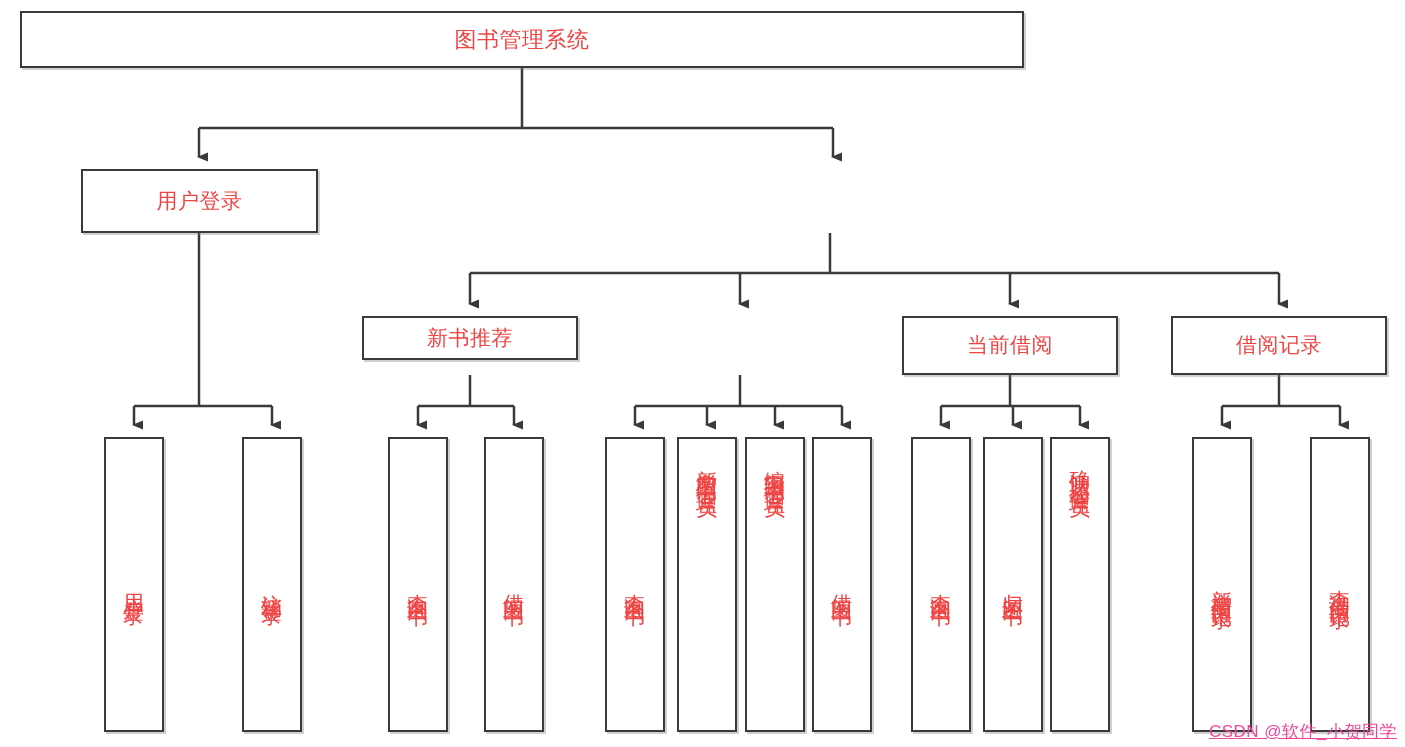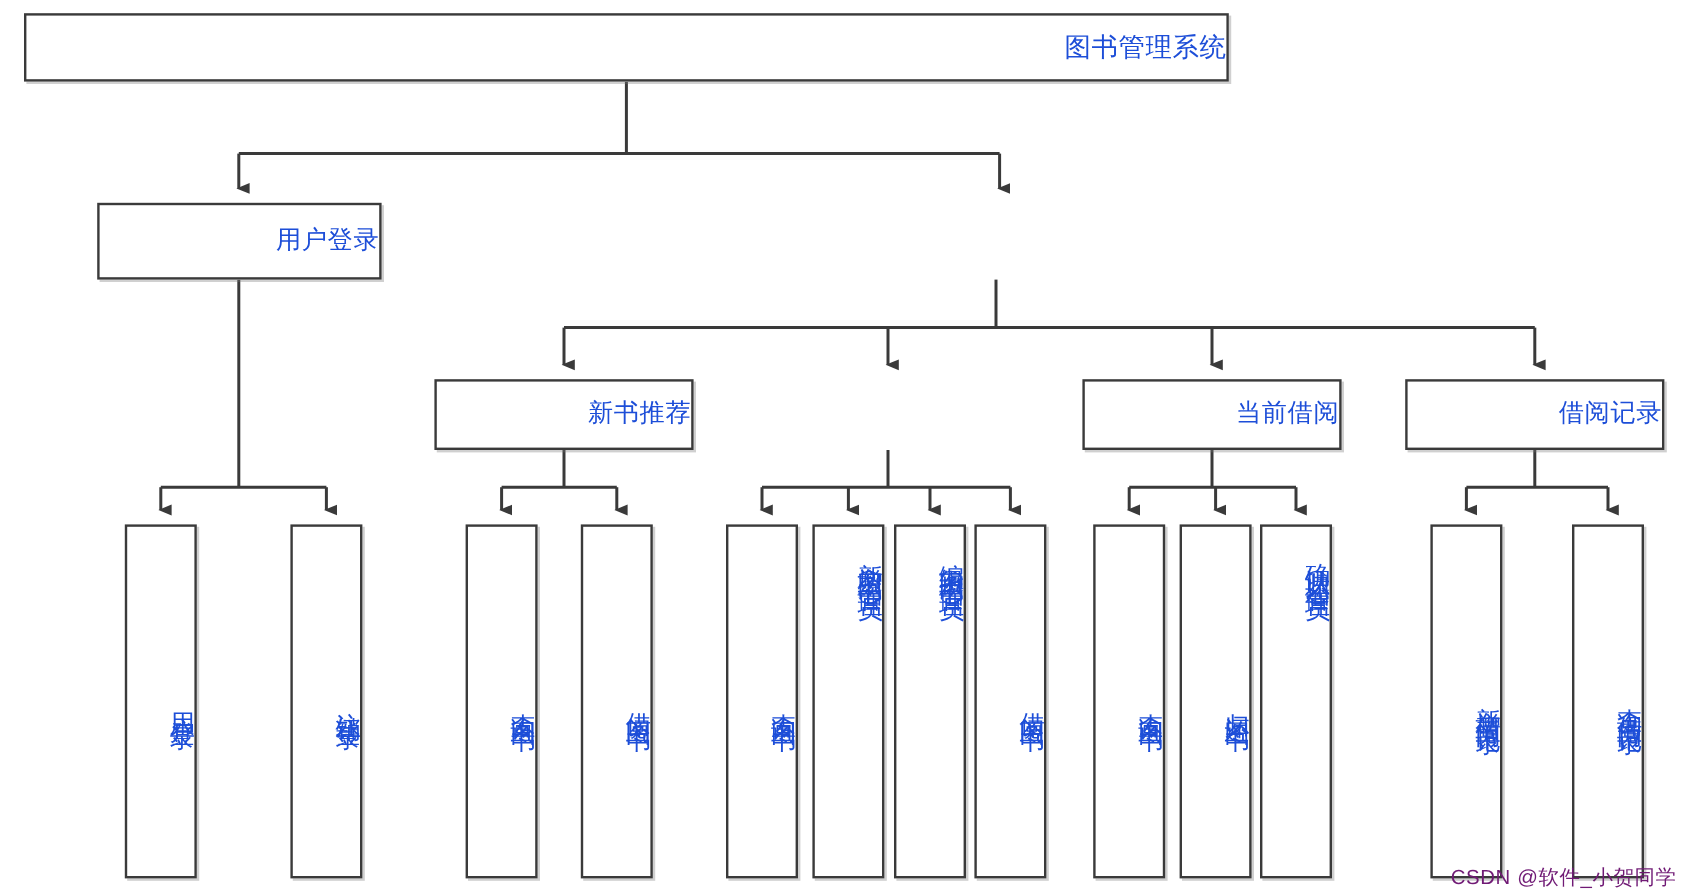--- a/index.html
+++ b/index.html
@@ -25,22 +25,22 @@
     pointer-events: none;
   }
   .node {
     position: absolute;
     box-sizing: border-box;
     border: 2px solid #3a3a3a;
     background: #ffffff;
     box-shadow: 2px 2px 0 rgba(120,120,120,0.35);
     display: flex;
     align-items: center;
-    justify-content: flex-end;
-    color: #1d4ed8;
+    justify-content: center;
+    color: #ef4444;
   }
   .node .label {
     font-size: 21px;
     line-height: 1.15;
     letter-spacing: 0.5px;
     white-space: nowrap;
   }
   .node.root .label { font-size: 22px; }
   .node.leaf {
     align-items: flex-start;
@@ -56,23 +56,24 @@
   }
   .node.leaf.centered {
     align-items: center;
     padding-top: 0;
   }
   #watermark {
     position: absolute;
     right: 8px;
     bottom: 4px;
     font-size: 17px;
-    color: #701a75;
+    color: #ec4899;
     letter-spacing: 0.5px;
     white-space: nowrap;
+    text-decoration: underline;
   }
 </style>
 </head>
 <body>
 
 <div id="canvas">
 
   <svg id="wires" viewBox="0 0 1405 747" xmlns="http://www.w3.org/2000/svg">
     <defs>
       <marker id="arrow" markerWidth="12" markerHeight="12" refX="5" refY="9" orient="auto" markerUnits="userSpaceOnUse">
@@ -124,21 +125,21 @@
   </svg>
 
   <div class="node root" id="root-node" style="left: 20px; top: 11px; width: 1004px; height: 57px;">
     <span class="label">图书管理系统</span>
   </div>
 
   <div class="node" id="l2-0" style="left: 81px; top: 169px; width: 237px; height: 64px;">
     <span class="label">用户登录</span>
   </div>
 
-  <div class="node" id="l3-0" style="left: 362px; top: 316px; width: 216px; height: 59px;">
+  <div class="node" id="l3-0" style="left: 362px; top: 316px; width: 216px; height: 44px;">
     <span class="label">新书推荐</span>
   </div>
   <div class="node" id="l3-2" style="left: 902px; top: 316px; width: 216px; height: 59px;">
     <span class="label">当前借阅</span>
   </div>
   <div class="node" id="l3-3" style="left: 1171px; top: 316px; width: 216px; height: 59px;">
     <span class="label">借阅记录</span>
   </div>
 
   <div class="node leaf centered" id="leaf-0" style="left: 104px; top: 437px; width: 60px; height: 295px;">

